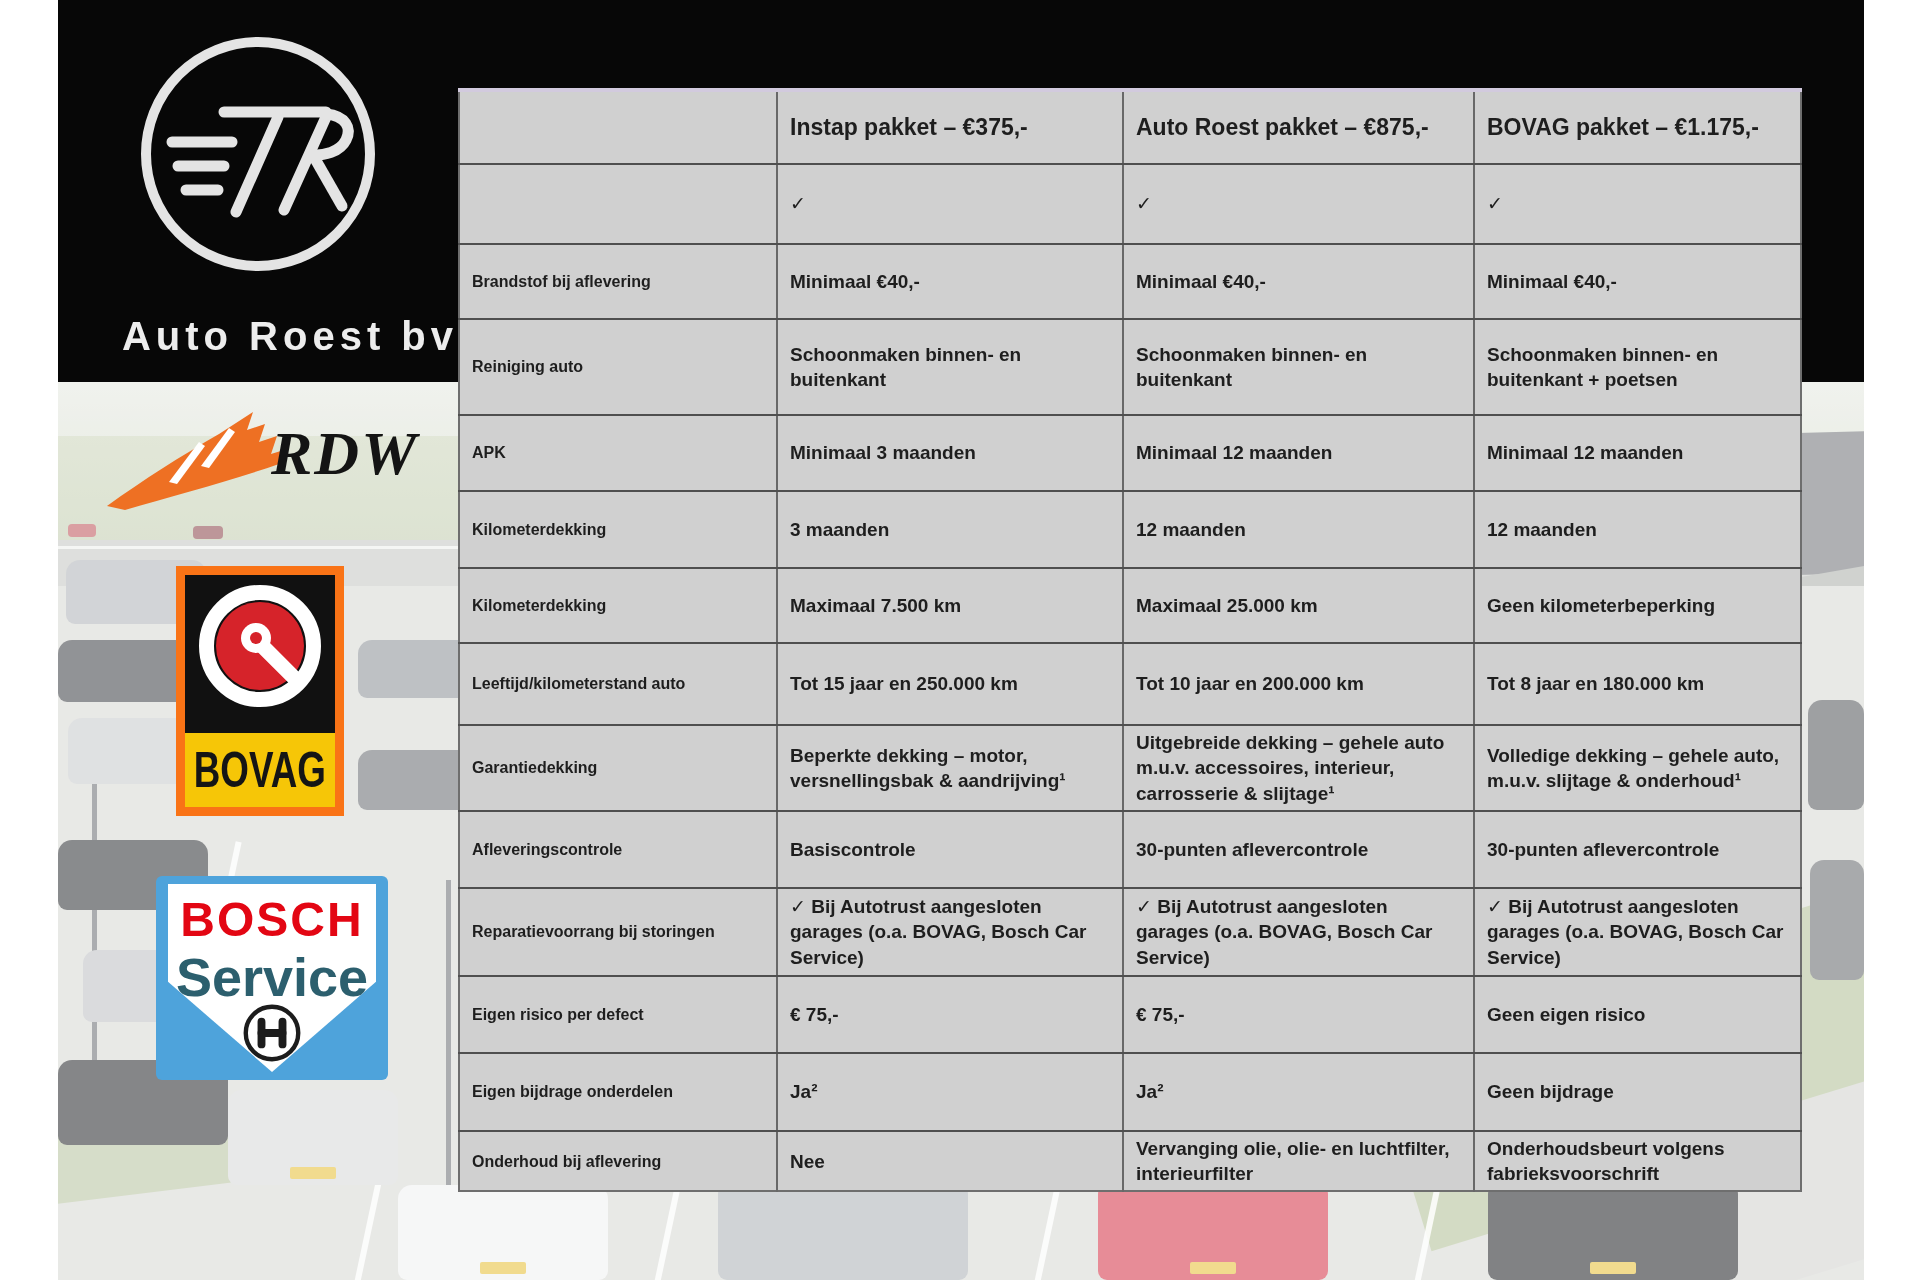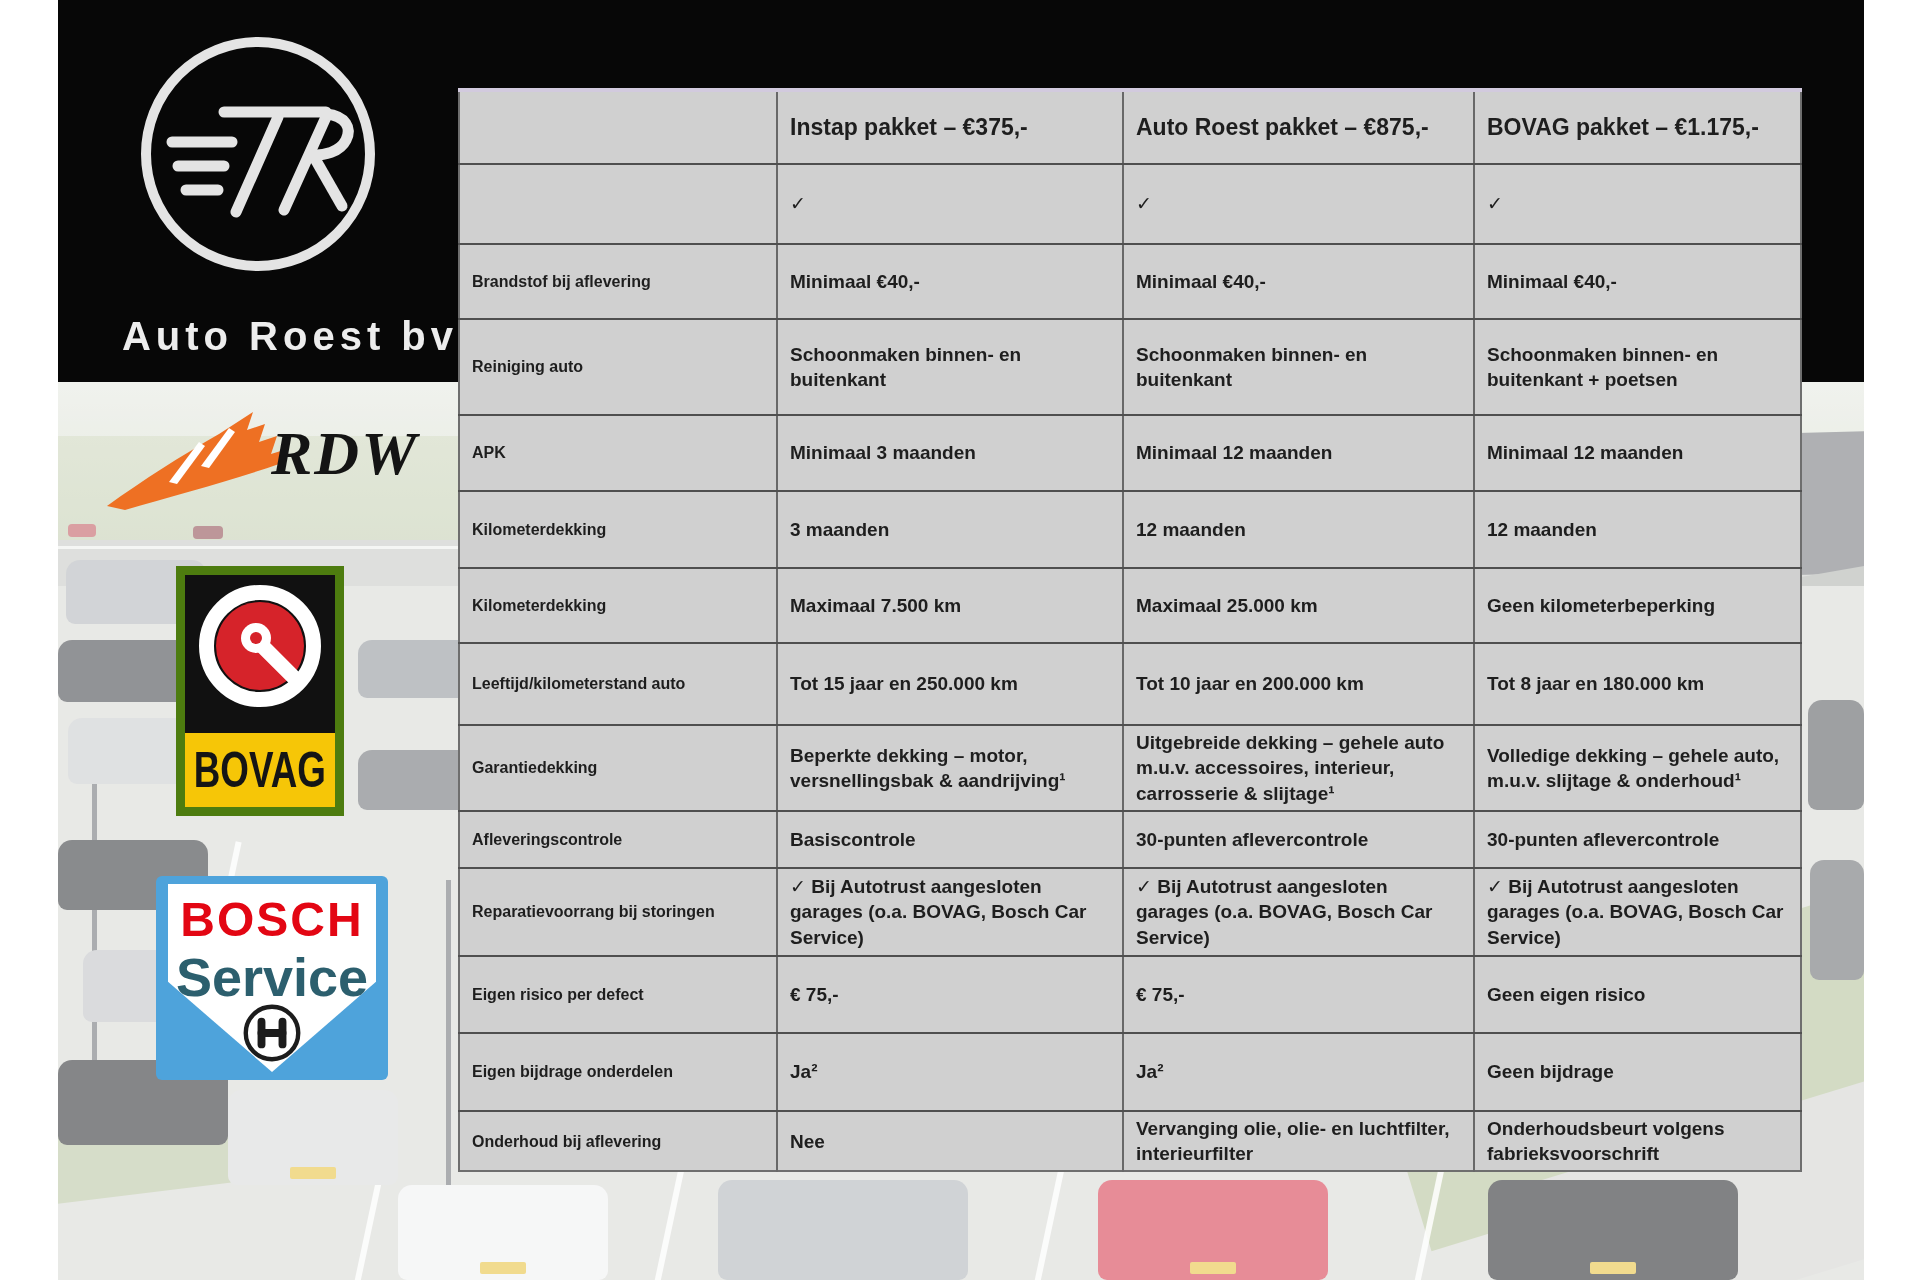--- a/index.html
+++ b/index.html
@@ -36,21 +36,21 @@
   .ar-name{position:absolute;left:58px;top:286px;width:400px;text-align:right;color:#ededed;
            font-size:40px;font-weight:bold;letter-spacing:5px;margin-top:28px;}
 
   
   .rdw{position:absolute;left:103px;top:404px;width:310px;height:110px;font-style:italic;}
   .rdw svg{position:absolute;left:0;top:0;}
   .rdw-text{position:absolute;left:168px;top:14px;font-family:"Liberation Serif","DejaVu Serif",serif;
             font-size:62px;font-weight:600;color:#141414;letter-spacing:2px;}
 
   
-  .bovag{position:absolute;left:176px;top:566px;width:168px;height:250px;background:#4d7c0f;
+  .bovag{position:absolute;left:176px;top:566px;width:168px;height:250px;background:#f97316;
          box-sizing:border-box;padding:9px;}
   .bovag-top{position:relative;width:150px;height:158px;background:#111111;overflow:hidden;}
   .bovag-ring{position:absolute;left:14px;top:10px;width:122px;height:122px;border-radius:50%;
               border:15px solid #ffffff;box-sizing:border-box;}
   .bovag-red{position:absolute;left:31px;top:27px;width:88px;height:88px;border-radius:50%;background:#d6232a;}
   .bovag-wrench-bar{position:absolute;left:70px;top:62px;width:64px;height:15px;background:#ffffff;
                     transform:rotate(45deg);transform-origin:6px 7px;border-radius:8px;}
   .bovag-wrench-eye{position:absolute;left:56px;top:48px;width:30px;height:30px;border-radius:50%;
                     background:#ffffff;}
   .bovag-wrench-dot{position:absolute;left:65px;top:57px;width:12px;height:12px;border-radius:50%;
@@ -246,21 +246,21 @@
       <td>Tot 15 jaar en 250.000 km</td>
       <td>Tot 10 jaar en 200.000 km</td>
       <td>Tot 8 jaar en 180.000 km</td>
     </tr>
     <tr style="height:86px">
       <td class="lbl">Garantiedekking</td>
       <td>Beperkte dekking – motor, versnellingsbak &amp; aandrijving¹</td>
       <td>Uitgebreide dekking – gehele auto m.u.v. accessoires, interieur, carrosserie &amp; slijtage¹</td>
       <td>Volledige dekking – gehele auto, m.u.v. slijtage &amp; onderhoud¹</td>
     </tr>
-    <tr style="height:57px">
+    <tr style="height:77px">
       <td class="lbl">Afleveringscontrole</td>
       <td>Basiscontrole</td>
       <td>30-punten aflevercontrole</td>
       <td>30-punten aflevercontrole</td>
     </tr>
     <tr style="height:88px">
       <td class="lbl">Reparatievoorrang bij storingen</td>
       <td>✓ Bij Autotrust aangesloten garages (o.a. BOVAG, Bosch Car Service)</td>
       <td>✓ Bij Autotrust aangesloten garages (o.a. BOVAG, Bosch Car Service)</td>
       <td>✓ Bij Autotrust aangesloten garages (o.a. BOVAG, Bosch Car Service)</td>

